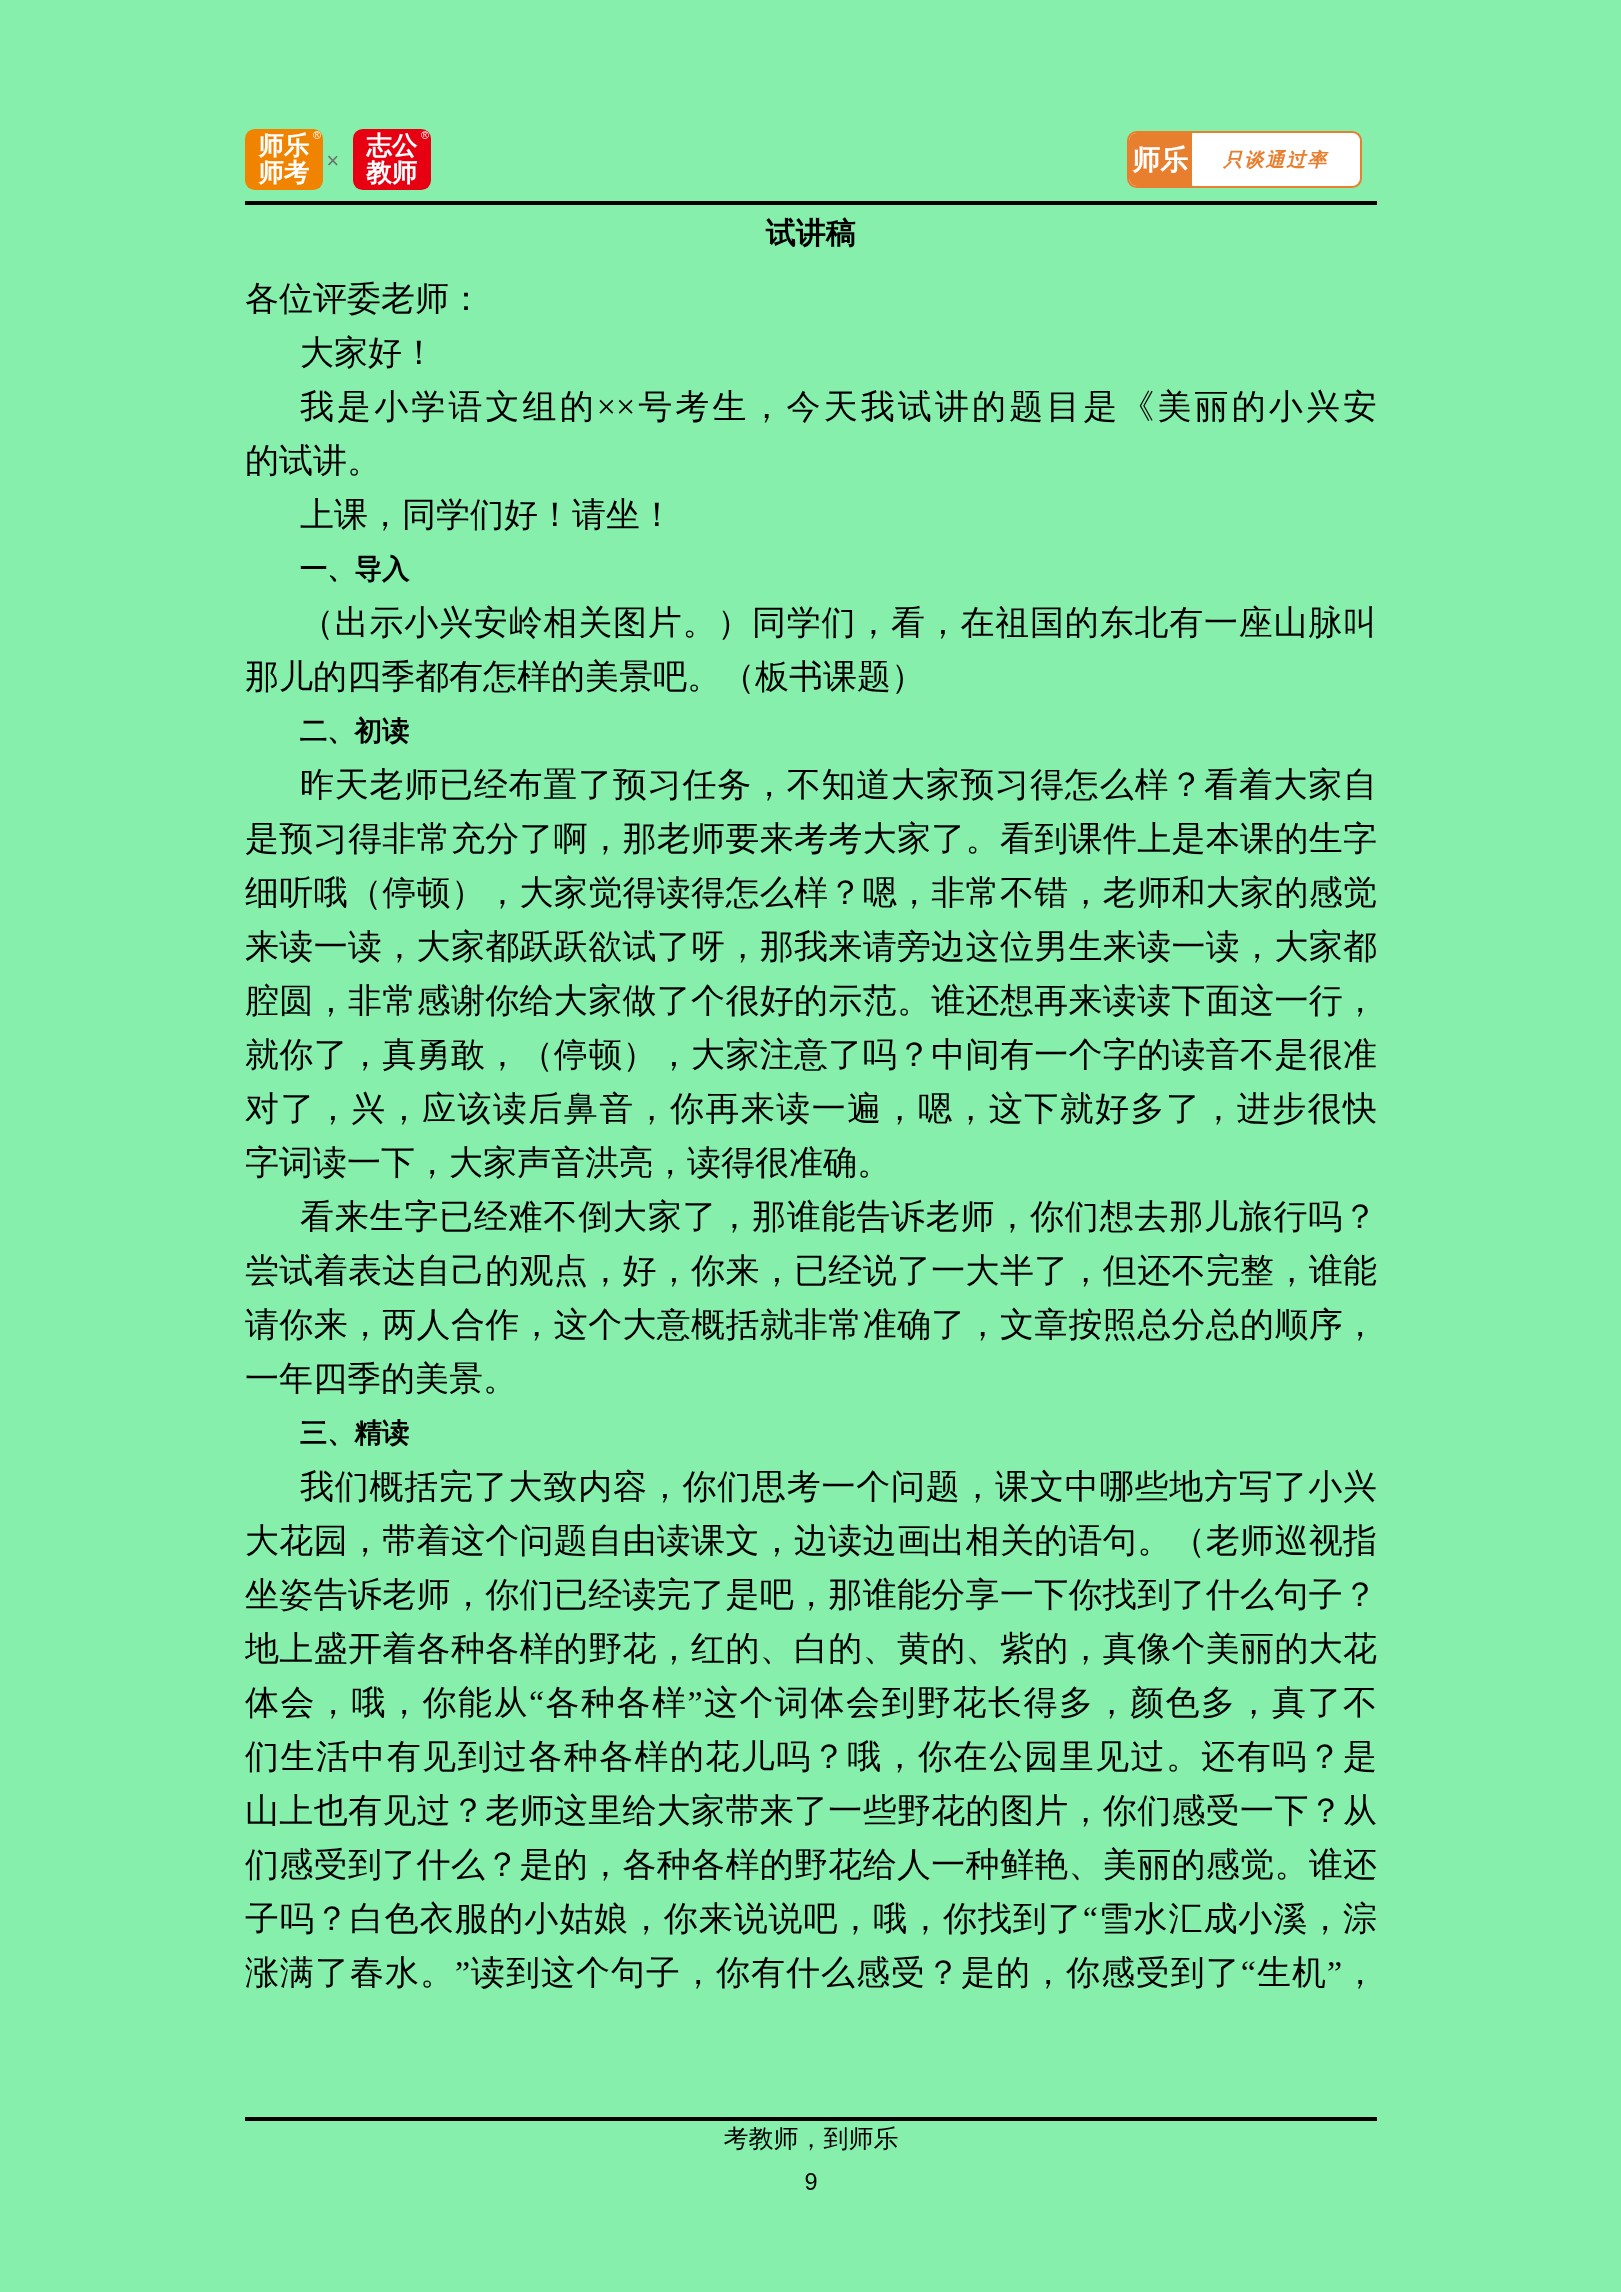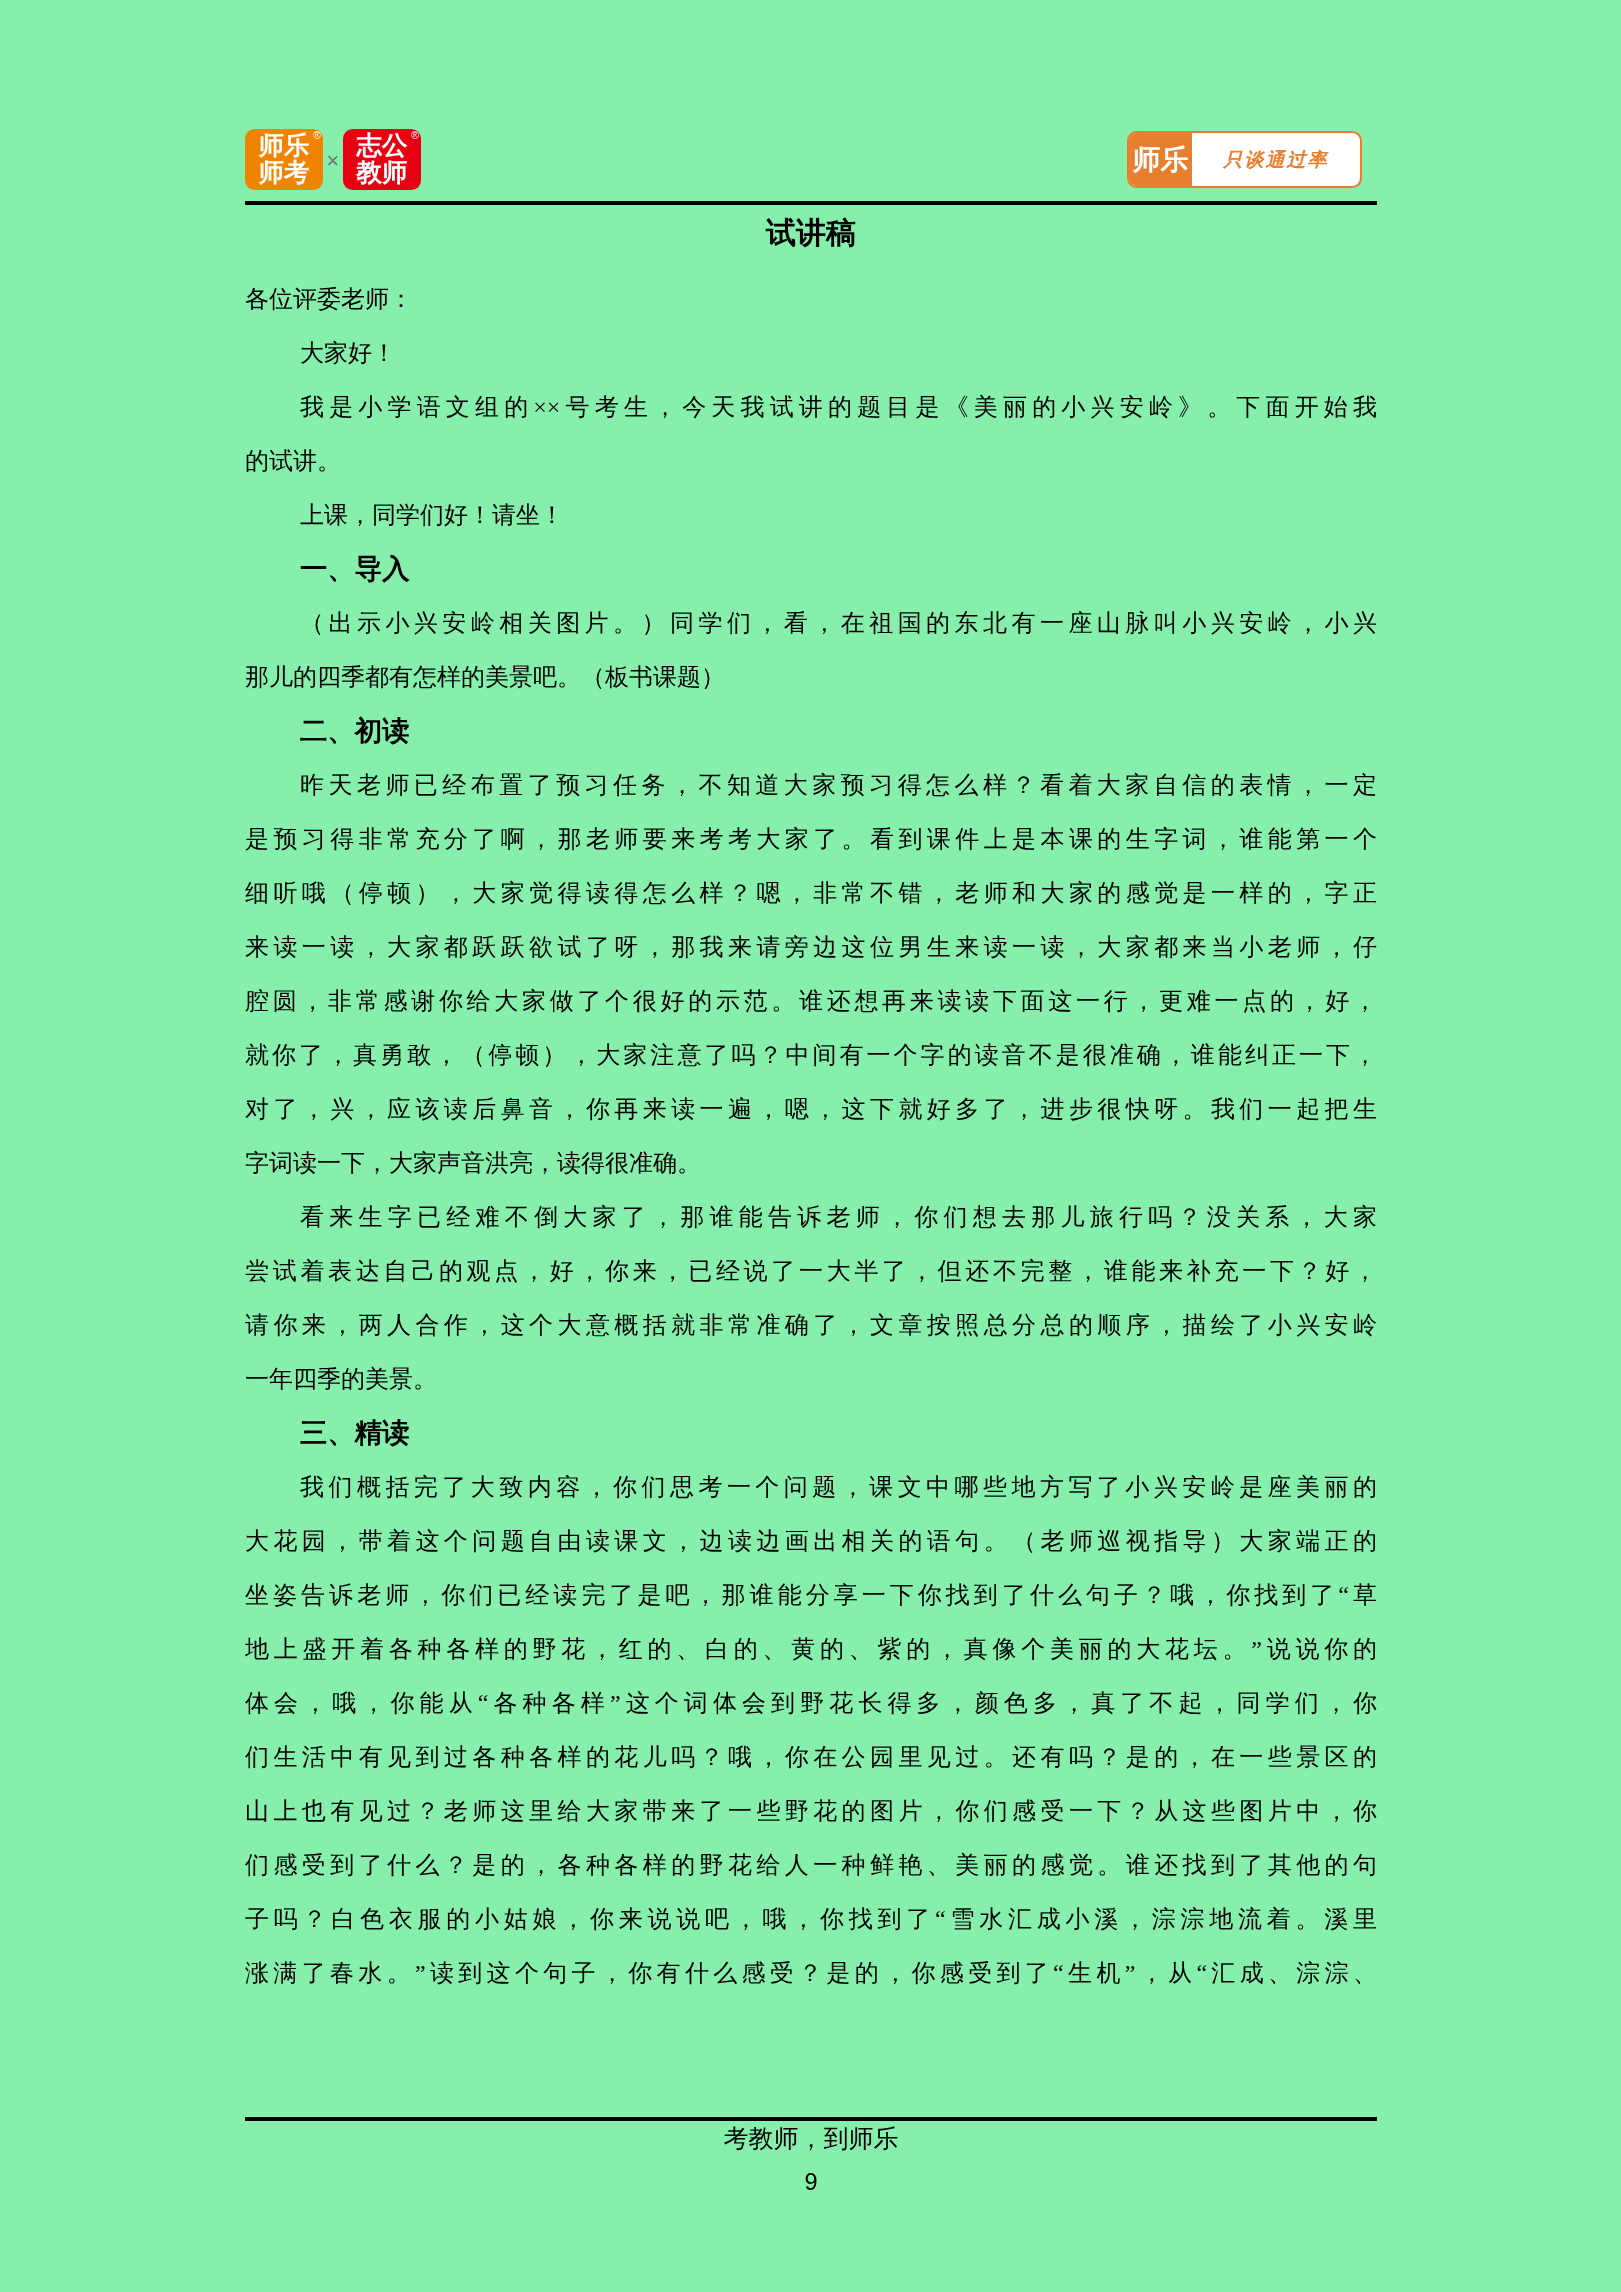--- a/index.html
+++ b/index.html
@@ -15,21 +15,21 @@
   }
 
   
   .logo-sq{
     position:absolute;top:129px;width:78px;height:61px;border-radius:9.8px;
     color:#fff;font-family:"Liberation Sans","DejaVu Sans",sans-serif;font-weight:bold;
     font-size:25.5px;line-height:27.4px;text-align:center;box-sizing:border-box;padding-top:2.9px;
   }
   .logo-sq .reg{position:absolute;top:1px;right:2px;font-size:10.8px;line-height:10.8px;font-weight:normal;}
   .logo-orange{left:245px;background:var(--orange);}
-  .logo-red{left:343px;background:var(--red);}
+  .logo-red{left:353px;background:var(--red);}
   .logo-x{
     position:absolute;left:321px;top:146px;width:23.5px;text-align:center;
     color:#6e6e6e;font-size:21.6px;line-height:29px;font-family:"Liberation Sans",sans-serif;
   }
   .badge{
     position:absolute;left:1127px;top:131px;width:235px;height:57px;box-sizing:border-box;
     border:2.9px solid var(--badge-orange);border-radius:9.8px;background:#fff;
     display:flex;overflow:hidden;
   }
   .badge-brand{
@@ -46,21 +46,21 @@
   .rule-bottom{top:2117px;}
 
   
   .doc-title{
     position:absolute;left:245px;top:212px;width:1132px;height:41px;line-height:41px;
     text-align:center;font-size:30px;font-weight:bold;
     font-family:"Liberation Sans","DejaVu Sans",sans-serif;
   }
   .doc-body{position:absolute;left:245px;top:272px;width:1132px;}
   .line{
-    height:54px;line-height:54px;font-size:24px;white-space:nowrap;
+    height:54px;line-height:54px;font-size:34px;white-space:nowrap;
   }
   .line.just{white-space:normal;text-align:justify;text-align-last:justify;overflow:hidden;}
   .line.indent{padding-left:55px;}
   .line.head{
     font-weight:bold;font-family:"Liberation Sans","DejaVu Sans",sans-serif;font-size:27.4px;
   }
 
   
   .footer-slogan{
     position:absolute;left:245px;top:2121px;width:1132px;height:35px;line-height:35px;

